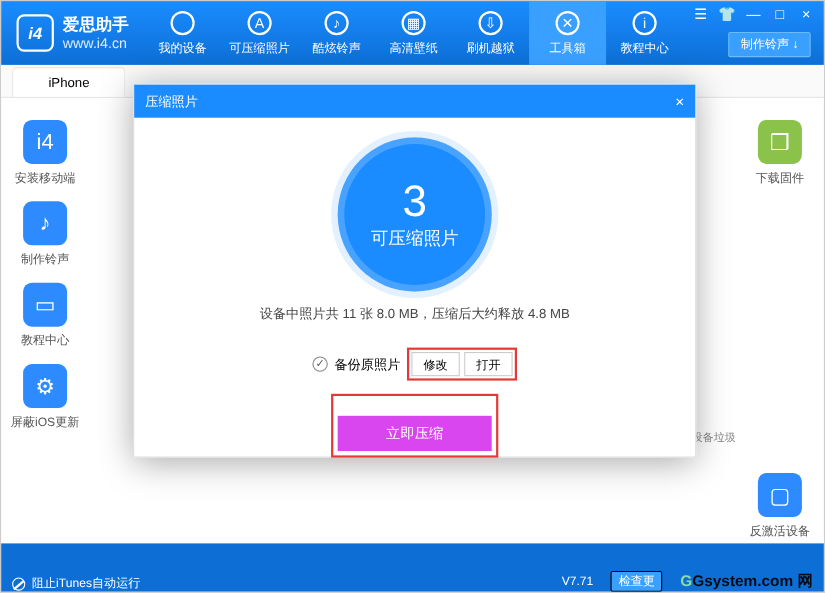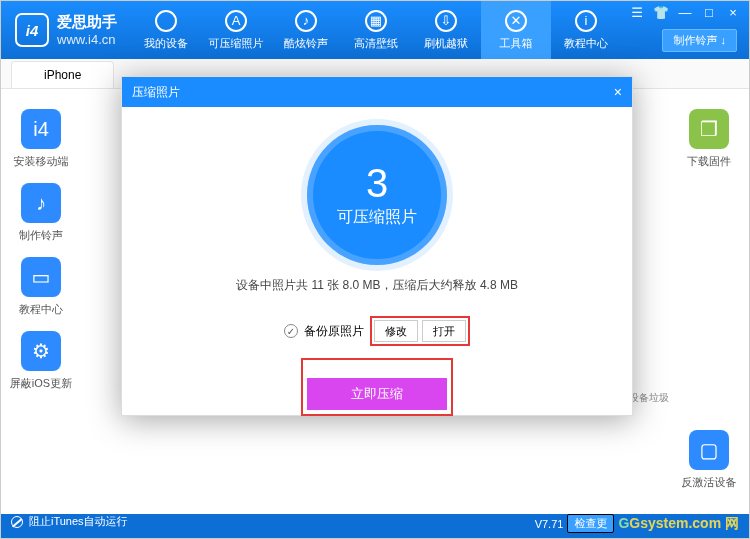--- a/index.html
+++ b/index.html
@@ -42,25 +42,25 @@
   .path-row { display: flex; align-items: center; justify-content: center; gap: 6px; font-size: 12px; }
   .check { width: 14px; height: 14px; border: 1.5px solid #888; border-radius: 50%; display: inline-flex; align-items: center; justify-content: center; font-size: 10px; color: #555; }
   .path-input { width: 175px; height: 22px; border: 1px solid #ccc; padding: 0 6px; font-size: 11px; color: #555; }
   .mini-btn { height: 22px; border: 1px solid #ccc; background: #fff; font-size: 11px; padding: 0 10px; cursor: pointer; }
   .hl-box { border: 2px solid #e53935; padding: 2px; display: inline-flex; gap: 4px; }
   .primary-btn { display: inline-block; margin-top: 14px; background: #d946ef; color: #fff; border: none; padding: 7px 44px; font-size: 13px; cursor: pointer; }
   .hl-wrap { border: 2px solid #e53935; display: inline-block; padding: 4px; }
 
   .bottom-row { position: absolute; left: 120px; right: 80px; top: 390px; display: flex; justify-content: space-between; font-size: 10px; color: #888; }
 
-  .footer { position: absolute; bottom: 0; left: 0; right: 0; height: 24px; background: #0d6fd6; color: #fff; display: flex; align-items: flex-start; justify-content: space-between; padding: 0 10px; font-size: 11px; }
+  .footer { position: absolute; bottom: 0; left: 0; right: 0; height: 44px; background: #0d6fd6; color: #fff; display: flex; align-items: flex-end; justify-content: space-between; padding: 0 10px; font-size: 11px; }
   .footer-left { display: flex; align-items: center; gap: 6px; }
   .stop-ic { width: 12px; height: 12px; border: 1.5px solid #fff; border-radius: 50%; position: relative; }
   .stop-ic::after { content: ""; position: absolute; width: 12px; height: 1.5px; background: #fff; top: 5px; left: -1px; transform: rotate(-40deg); }
-  .footer-right { display: flex; align-items: center; gap: 4px; }
+  .footer-right { display: flex; align-items: center; gap: 16px; }
   .watermark { font-size: 14px; font-weight: bold; opacity: .9; }
   .ftr-btn { background: #3aa0ff; border: 1px solid #000000; color: #fff; padding: 1px 6px; font-size: 11px; cursor: pointer; border-radius: 2px; }
 </style>
 </head>
 <body>
 
 <div class="window">
 
   <div class="header">
     <div class="logo-block">
@@ -182,17 +182,17 @@
   </div>
 
   <div class="footer">
     <div class="footer-left">
       <span class="stop-ic"></span>
       <span>阻止iTunes自动运行</span>
     </div>
     <div class="footer-right">
       <span>V7.71</span>
       <button class="ftr-btn">检查更</button>
-      <span class="watermark"><span style="color:#9ee89e">G</span><span style="color:#fde047">Gsystem.com 网</span></span>
+      <span class="watermark"><span style="color:#9ee89e">G</span><span style="color:#000000">Gsystem.com 网</span></span>
     </div>
   </div>
 
 </div>
 
 </body></html>

